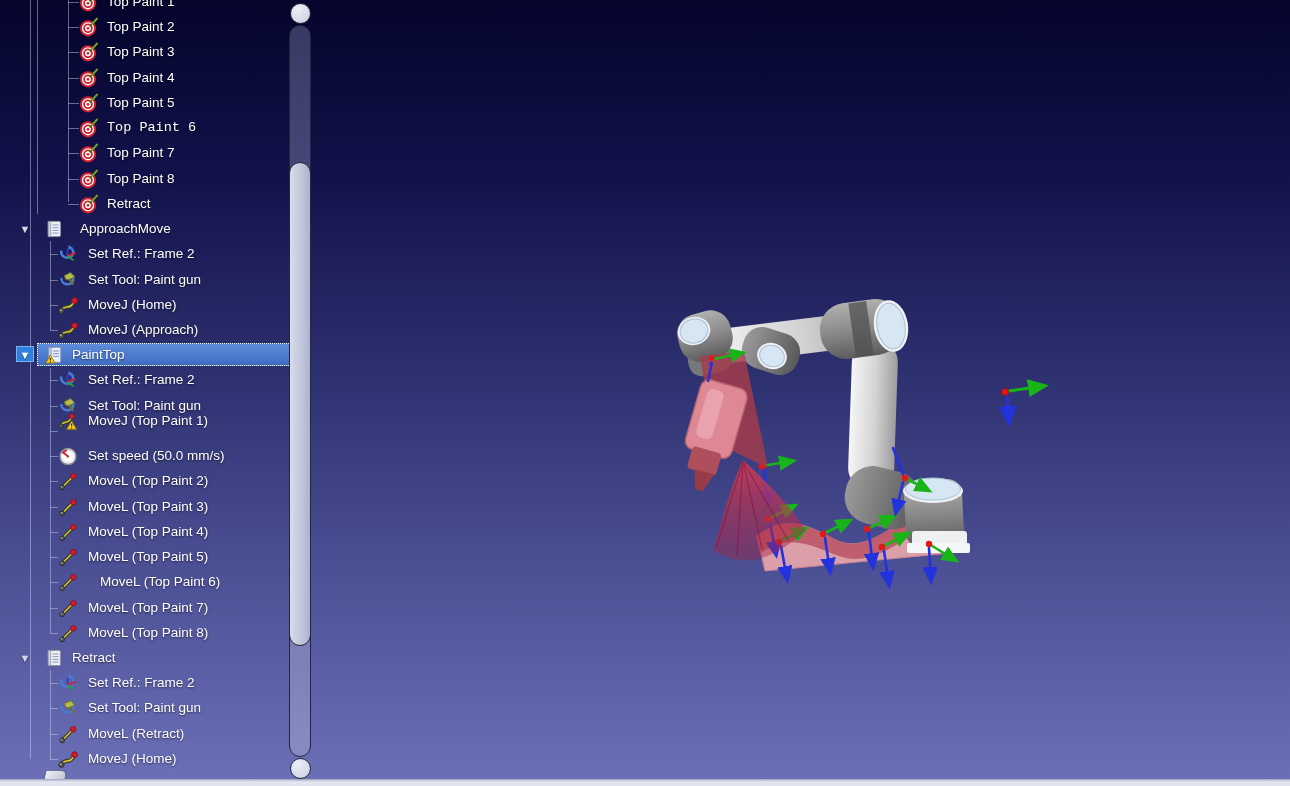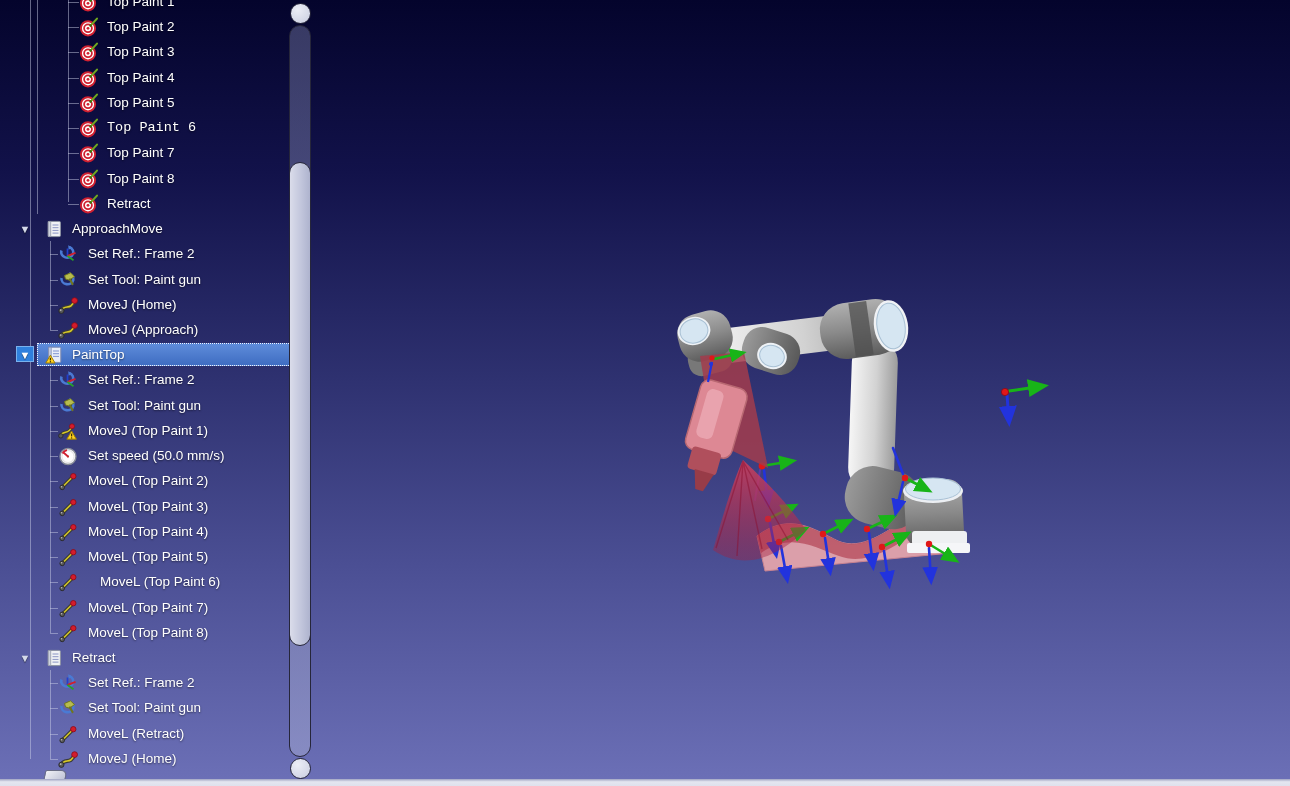--- a/index.html
+++ b/index.html
@@ -353,21 +353,21 @@
     <span class="label" style="left: 107px;">Retract</span>
   </div>
 <div class="guide h" style="left: 68px; width: 11px; top: 204px;"></div>
   <div class="row" style="top: 217px;">
     <span class="twisty" style="left: 16px;">▼</span>
     <span class="icon" style="left: 44px;">
             <svg viewBox="0 0 20 20">
               <use href="#i-program"></use>
             </svg>
           </span>
-    <span class="label" style="left: 72px;">ApproachMove</span>
+    <span class="label" style="left: 80px;">ApproachMove</span>
   </div>
 
   <div class="row" style="top: 242px;">
 
     <span class="icon" style="left: 58px;">
             <svg viewBox="0 0 20 20">
               <use href="#i-set-ref"></use>
             </svg>
           </span>
     <span class="label" style="left: 88px;">Set Ref.: Frame 2</span>
@@ -426,21 +426,21 @@
   <div class="row" style="top: 394px;">
 
     <span class="icon" style="left: 58px;">
             <svg viewBox="0 0 20 20">
               <use href="#i-set-tool"></use>
             </svg>
           </span>
     <span class="label" style="left: 88px;">Set Tool: Paint gun</span>
   </div>
 <div class="guide h" style="left: 50px; width: 8px; top: 406px;"></div>
-  <div class="row" style="top: 419px;">
+  <div class="row" style="top: 409px;">
 
     <span class="icon" style="left: 58px;">
             <svg viewBox="0 0 20 20">
               <use href="#i-movej-warning"></use>
             </svg>
           </span>
     <span class="label" style="left: 88px;">MoveJ (Top Paint 1)</span>
   </div>
 <div class="guide h" style="left: 50px; width: 8px; top: 431px;"></div>
   <div class="row" style="top: 444px;">

